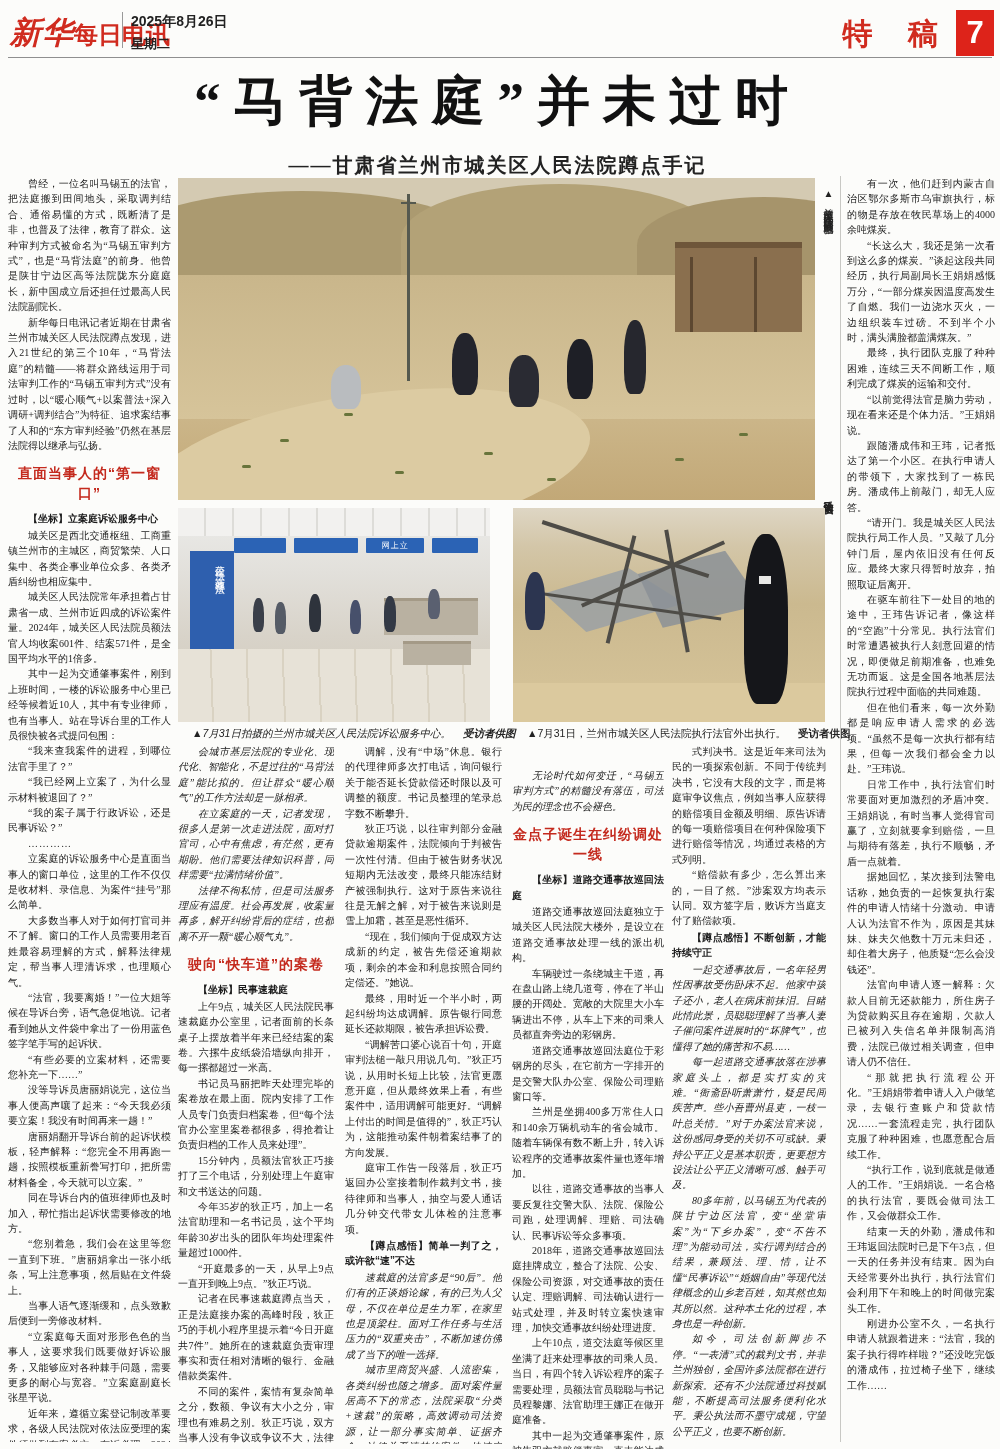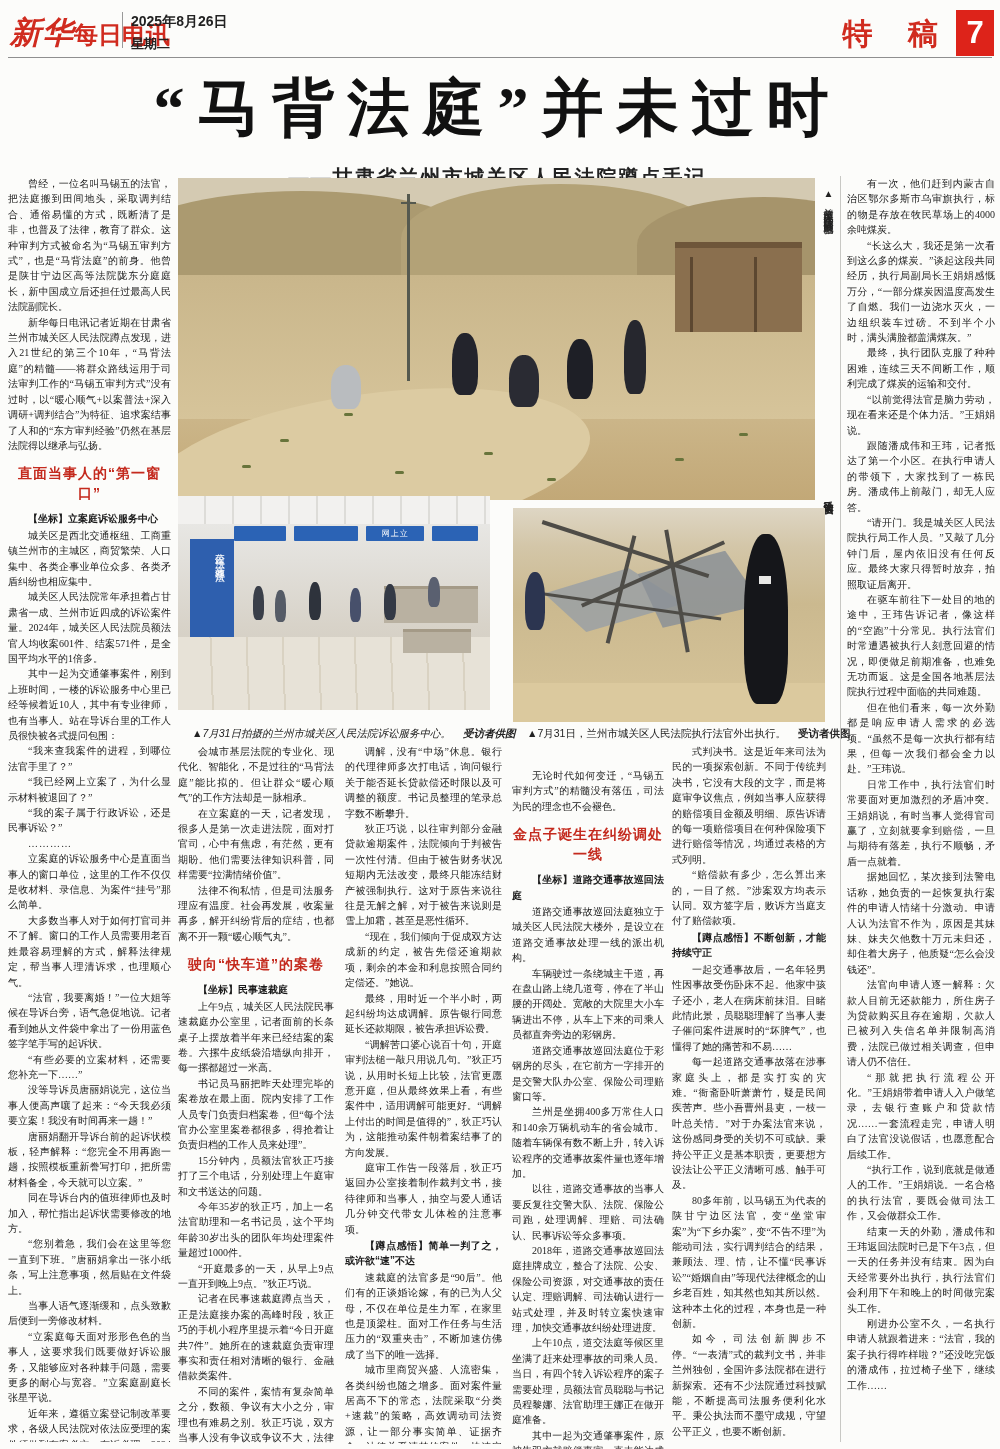--- a/index.html
+++ b/index.html
@@ -14,51 +14,51 @@
   .mast-vline{position:absolute;left:122px;top:12px;width:1px;height:36px;background:#999;}
   .dateblock{position:absolute;left:131px;top:13px;font-family:"Liberation Sans","DejaVu Sans",sans-serif;}
   .dateblock .d1{font-size:14px;font-weight:bold;color:#222;}
   .dateblock .d2{font-size:13px;font-weight:bold;color:#222;margin-top:4px;}
   .section-title{position:absolute;right:48px;top:14px;color:#d02b1f;font-size:30px;font-weight:bold;letter-spacing:14px;font-family:"Liberation Serif",serif;text-align:center;}
   .page-box{position:absolute;right:6px;top:10px;width:38px;height:46px;background:#dd231a;color:#fff;
             font-size:31px;font-weight:bold;text-align:center;line-height:46px;font-family:"Liberation Sans",sans-serif;}
   .mast-rule{position:absolute;left:8px;top:57px;width:984px;height:1px;background:#8f8f8f;}
   
   .headline{position:absolute;left:145px;top:66px;width:705px;text-align:center;}
-  .headline .main{font-size:62px;font-weight:bold;letter-spacing:13px;color:#111;white-space:nowrap;}
+  .headline .main{font-size:53px;font-weight:bold;letter-spacing:13px;color:#111;white-space:nowrap;}
   .headline .sub{margin-top:14px;font-size:20px;font-weight:bold;letter-spacing:2px;color:#222;}
   
   .col{position:absolute;overflow:hidden;font-size:10px;line-height:15.4px;text-align:justify;}
   .col p{margin:0;text-indent:2em;}
   .col p.t-rh{color:#c42a1e;font-size:14px;font-weight:bold;text-align:center;text-indent:0;
               margin:10px 0 8px 0;font-family:"Liberation Sans","DejaVu Sans",sans-serif;letter-spacing:1px;line-height:20px;}
   .col p.t-lb{font-weight:bold;text-indent:2em;font-family:"Liberation Sans","DejaVu Sans",sans-serif;margin:2px 0 1px 0;}
   .col p.t-wh{font-weight:bold;text-indent:2em;font-family:"Liberation Sans","DejaVu Sans",sans-serif;margin:1px 0;}
-  .col p.t-it{}
+  .col p.t-it{font-style:italic;}
   .col p.t-dots{text-indent:2em;letter-spacing:1px;}
   .rule-v{position:absolute;left:840px;top:176px;width:1px;height:1266px;background:#c8c8c4;}
   
   .photo{position:absolute;overflow:hidden;}
   .ph-main{left:178px;top:178px;width:637px;height:322px;background:linear-gradient(#c7bca2 0%,#c3b391 22%,#d3bf96 45%,#cdb88c 70%,#c2a877 100%);}
   .sky{position:absolute;left:0;top:0;width:100%;height:16%;background:#d4cab2;}
   .hill{position:absolute;border-radius:50% 50% 0 0;}
   .h1{left:-8%;top:4%;width:55%;height:30%;background:#ab9a70;}
   .h2{left:35%;top:2%;width:50%;height:34%;background:#b3a277;}
   .h3{left:72%;top:6%;width:40%;height:30%;background:#a6946b;}
   .slope{position:absolute;left:0;top:30%;width:100%;height:45%;background:linear-gradient(#c9b68b,#d6c49a);}
   .track{position:absolute;left:-5%;bottom:-12%;width:70%;height:45%;background:#dcCBa2;background:#dccba2;border-radius:50%;transform:rotate(-8deg);}
   .pole{position:absolute;left:36%;top:5%;width:3px;height:58%;background:#55594f;}
   .pole:after{content:"";position:absolute;left:-6px;top:8px;width:15px;height:2px;background:#55594f;}
   .shed{position:absolute;right:2%;top:20%;width:20%;height:26%;background:#8a6f4e;border-top:6px solid #6e563a;}
   .shed:before{content:"";position:absolute;left:12%;top:10%;width:3px;height:90%;background:#5c4730;}
   .shed:after{content:"";position:absolute;left:62%;top:10%;width:3px;height:90%;background:#5c4730;}
   .person{position:absolute;border-radius:45% 45% 30% 30%;}
   .grass{position:absolute;width:9px;height:3px;border-radius:2px;background:#68743b;}
   
-  .ph-hall{left:178px;top:496px;width:312px;height:214px;background:linear-gradient(#ececea 0%,#e2e0db 30%,#d8d3c9 60%,#cec7b8 100%);}
+  .ph-hall{left:178px;top:508px;width:312px;height:214px;background:linear-gradient(#ececea 0%,#e2e0db 30%,#d8d3c9 60%,#cec7b8 100%);}
   .ceil{position:absolute;left:0;top:0;width:100%;height:13%;background:repeating-linear-gradient(90deg,#f2f1ef 0 26px,#dddcd8 26px 28px);}
   .signrow{position:absolute;left:18%;top:14%;width:80%;height:16px;}
   .bsign{position:absolute;height:15px;background:#2b63b5;border-radius:1px;color:#fff;
          font-size:8px;line-height:15px;text-align:center;font-family:"Liberation Sans",sans-serif;letter-spacing:1px;}
   .banner{position:absolute;left:4%;top:20%;width:44px;height:62%;background:#2e5fae;color:#fff;
           writing-mode:vertical-rl;font-size:10px;letter-spacing:2px;padding:6px 8px;box-sizing:border-box;
           font-family:"Liberation Sans",sans-serif;line-height:14px;}
   .floor{position:absolute;left:0;bottom:0;width:100%;height:34%;
          background:repeating-linear-gradient(88deg,#e7e2d7 0 34px,#d9d2c2 34px 36px);}
   .counter{position:absolute;background:#b9b1a1;border-top:3px solid #a49a87;}
@@ -260,20 +260,20 @@
       <p class="t-p">“长这么大，我还是第一次看到这么多的煤炭。”谈起这段共同经历，执行局副局长王娟娟感慨万分，“一部分煤炭因温度高发生了自燃。我们一边浇水灭火，一边组织装车过磅。不到半个小时，满头满脸都盖满煤灰。”</p>
       <p class="t-p">最终，执行团队克服了种种困难，连续三天不间断工作，顺利完成了煤炭的运输和交付。</p>
       <p class="t-p">“以前觉得法官是脑力劳动，现在看来还是个体力活。”王娟娟说。</p>
       <p class="t-p">跟随潘成伟和王玮，记者抵达了第一个小区。在执行申请人的带领下，大家找到了一栋民房。潘成伟上前敲门，却无人应答。</p>
       <p class="t-p">“请开门。我是城关区人民法院执行局工作人员。”又敲了几分钟门后，屋内依旧没有任何反应。最终大家只得暂时放弃，拍照取证后离开。</p>
       <p class="t-p">在驱车前往下一处目的地的途中，王玮告诉记者，像这样的“空跑”十分常见。执行法官们时常遭遇被执行人刻意回避的情况，即便做足前期准备，也难免无功而返。这是全国各地基层法院执行过程中面临的共同难题。</p>
       <p class="t-p">但在他们看来，每一次外勤都是响应申请人需求的必选项。“虽然不是每一次执行都有结果，但每一次我们都会全力以赴。”王玮说。</p>
       <p class="t-p">日常工作中，执行法官们时常要面对更加激烈的矛盾冲突。王娟娟说，有时当事人觉得官司赢了，立刻就要拿到赔偿，一旦与期待有落差，执行不顺畅，矛盾一点就着。</p>
       <p class="t-p">据她回忆，某次接到法警电话称，她负责的一起恢复执行案件的申请人情绪十分激动。申请人认为法官不作为，原因是其妹妹、妹夫欠他数十万元未归还，却住着大房子，他质疑“怎么会没钱还”。</p>
       <p class="t-p">法官向申请人逐一解释：欠款人目前无还款能力，所住房子为贷款购买且存在逾期，欠款人已被列入失信名单并限制高消费，法院已做过相关调查，但申请人仍不信任。</p>
-      <p class="t-p">“那就把执行流程公开化。”王娟娟带着申请人入户做笔录，去银行查账户和贷款情况……一套流程走完，申请人明白了法官没说假话，也愿意配合后续工作。</p>
+      <p class="t-p">“那就把执行流程公开化。”王娟娟带着申请人入户做笔录，去银行查账户和贷款情况……一套流程走完，执行团队克服了种种困难，也愿意配合后续工作。</p>
       <p class="t-p">“执行工作，说到底就是做通人的工作。”王娟娟说。一名合格的执行法官，要既会做司法工作，又会做群众工作。</p>
       <p class="t-p">结束一天的外勤，潘成伟和王玮返回法院时已是下午3点，但一天的任务并没有结束。因为白天经常要外出执行，执行法官们会利用下午和晚上的时间做完案头工作。</p>
       <p class="t-p">刚进办公室不久，一名执行申请人就跟着进来：“法官，我的案子执行得咋样啦？”还没吃完饭的潘成伟，拉过椅子坐下，继续工作……</p>
     </div>
   <div class="rule-v"></div>
 
 </div>
 
 </body></html>

